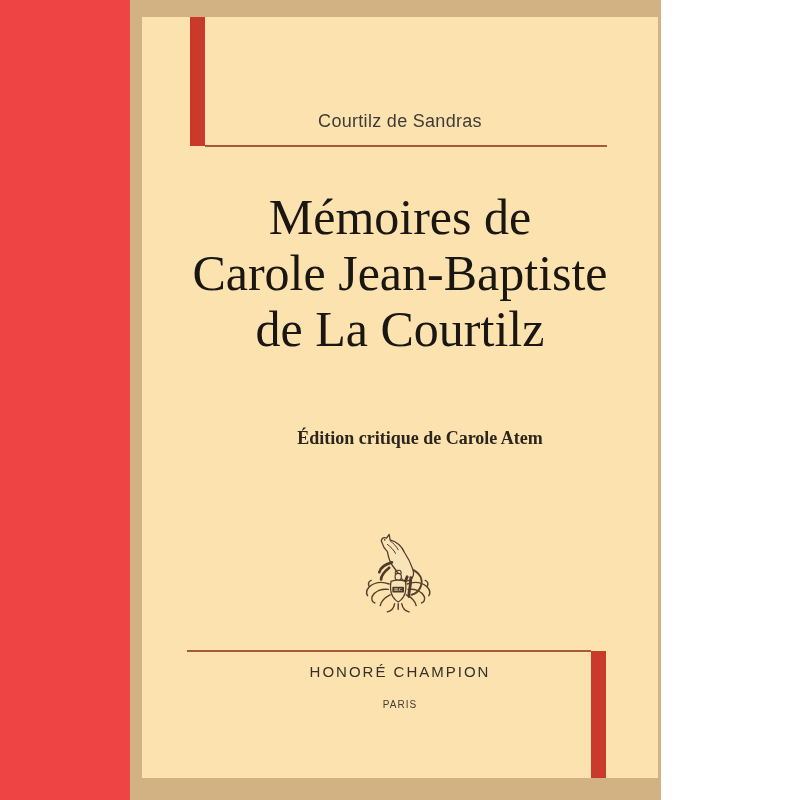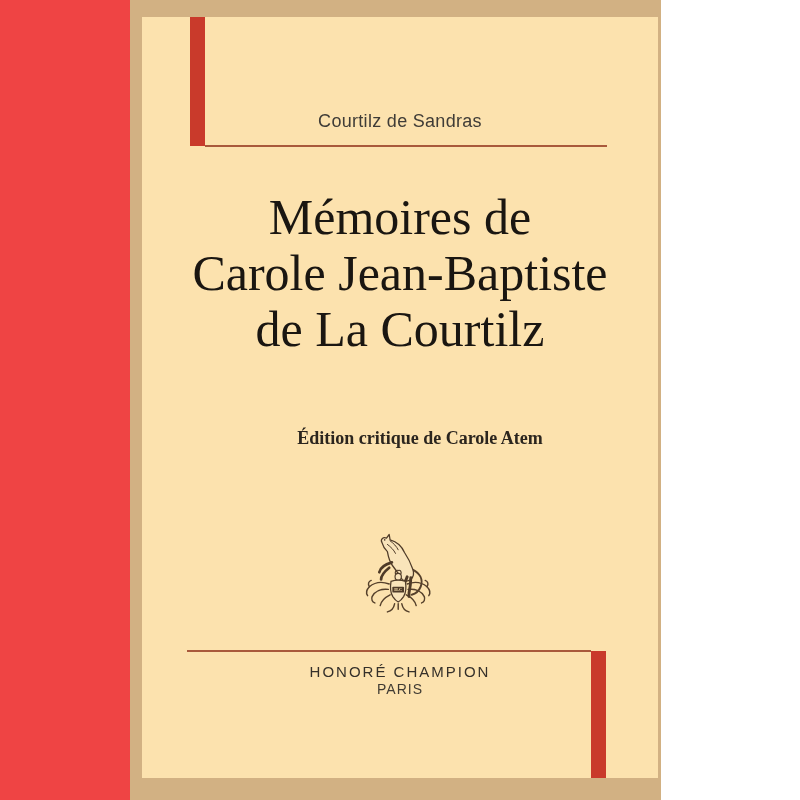--- a/index.html
+++ b/index.html
@@ -81,22 +81,22 @@
     width: 100%;
     text-align: center;
     color: #35302a;
   }
   .publisher-name {
     font-size: 15px;
     line-height: 18px;
     letter-spacing: 2px;
   }
   .publisher-city {
-    margin-top: 3px;
-    font-size: 14px;
+    margin-top: 18px;
+    font-size: 10px;
     line-height: 11px;
     letter-spacing: 1px;
     color: #403b33;
   }
 </style>
 </head>
 <body>
 
 <div class="page">
   <div class="cover">

